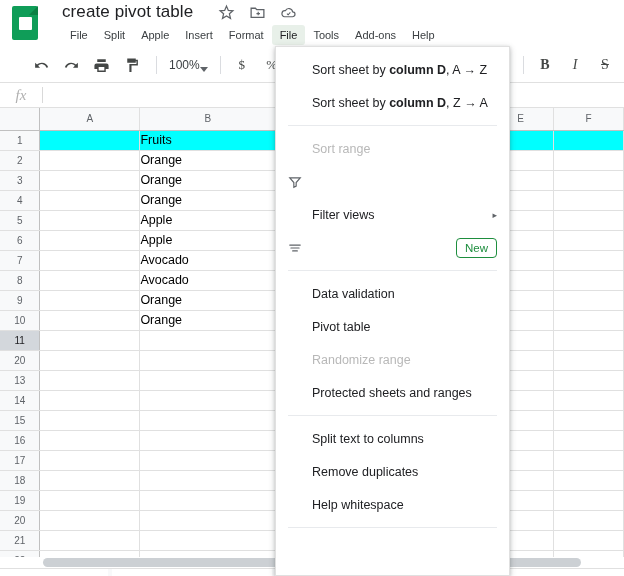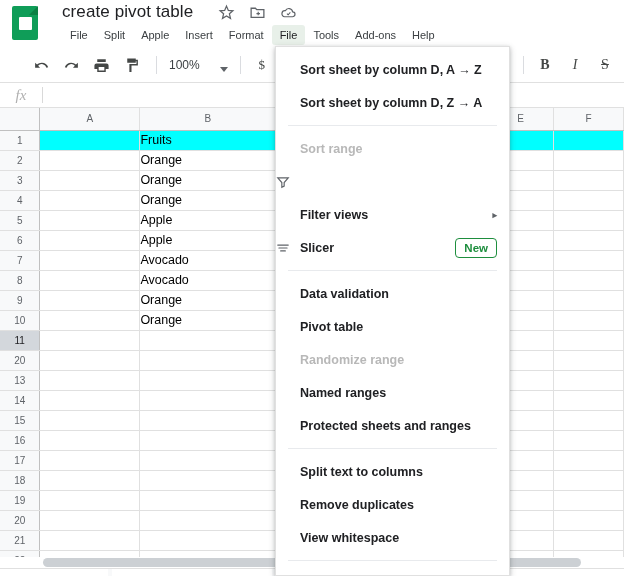--- a/index.html
+++ b/index.html
@@ -46,21 +46,21 @@
   .toolbar {
     position:absolute; left:0; top:48px; width:624px; height:34px;
     background:#fff; display:flex; align-items:center; padding-left:28px;
   }
   .tb-btn {
     width:26px; height:26px; display:flex; align-items:center; justify-content:center;
     color:#444746; border-radius:3px; margin-right:4px;
   }
   .tb-sep { width:1px; height:18px; background:#dadce0; margin:0 8px; }
   .zoom-box {
-    display:flex; align-items:flex-end; gap:20px; padding:2px 4px;
+    display:flex; align-items:flex-end; gap:0; padding:2px 4px;
     font-size:12px; color:#3c4043;
   }
   .caret { width:0;height:0;border-left:4px solid transparent;border-right:4px solid transparent;border-top:5px solid #5f6368; }
   .tb-text { font-size:13px; color:#444746; font-family:"Liberation Serif", serif; }
 
   
   .formulabar {
     position:absolute; left:0; top:82px; width:624px; height:26px;
     background:#fff; border-top:1px solid #e0e0e0; border-bottom:1px solid #e0e0e0;
     display:flex; align-items:center;
@@ -102,21 +102,21 @@
 
   
   .dropdown {
     position:absolute; left:275px; top:46px; width:235px; height:530px;
     background:#fff; border:1px solid #e0e0e0;
     box-shadow: 0 2px 6px rgba(60,64,67,.30), 0 1px 3px rgba(60,64,67,.15);
     padding:6px 0 0 0; overflow:hidden; z-index:50;
   }
   .mrow {
     position:relative; display:flex; align-items:center; height:33px;
-    padding:0 12px 0 0; font-size:12.5px; color:#202124; white-space:nowrap;font-weight:bold;
+    padding:0 12px 0 12px; font-size:12.5px; color:#202124; white-space:nowrap;
   }
   .mrow .micon { width:24px; flex:0 0 24px; display:flex; align-items:center; color:#5f6368; }
   .mrow .mlabel { flex:1; overflow:hidden; }
   .mrow.disabled .mlabel { color:#b8b8b8; }
   .mrow .arrow { color:#5f6368; font-size:9px; }
   .mdiv { height:1px; background:#e8eaed; margin:6px 12px; }
   .newbadge {
     border:1px solid #1e8e3e; color:#1e8e3e; font-size:11.5px;
     border-radius:4px; padding:2px 8px; line-height:14px; margin-left:auto;
   }
@@ -494,56 +494,51 @@
           <span class="micon"></span>
           <span class="mlabel">Filter views</span>
           <span class="arrow">▸</span>
         </div>
         <div class="mrow">
           <span class="micon">
             <svg width="14" height="14" viewBox="0 0 24 24" stroke="#5f6368" stroke-width="2" stroke-linecap="round">
               <path d="M3 7h18M5 12h14M8 17h8"></path>
             </svg>
           </span>
-          <span class="mlabel">Slicer</span>
           <span class="newbadge">New</span>
         </div>
         <div class="mdiv"></div>
         <div class="mrow">
           <span class="micon"></span>
           <span class="mlabel">Data validation</span>
         </div>
         <div class="mrow">
           <span class="micon"></span>
           <span class="mlabel">Pivot table</span>
         </div>
         <div class="mrow disabled">
           <span class="micon"></span>
           <span class="mlabel">Randomize range</span>
         </div>
         <div class="mrow">
           <span class="micon"></span>
-          <span class="mlabel">Named ranges</span>
-        </div>
-        <div class="mrow">
-          <span class="micon"></span>
           <span class="mlabel">Protected sheets and ranges</span>
         </div>
         <div class="mdiv"></div>
         <div class="mrow">
           <span class="micon"></span>
           <span class="mlabel">Split text to columns</span>
         </div>
         <div class="mrow">
           <span class="micon"></span>
           <span class="mlabel">Remove duplicates</span>
         </div>
         <div class="mrow">
           <span class="micon"></span>
-          <span class="mlabel">View whitespace</span>
+          <span class="mlabel">Help whitespace</span>
         </div>
         <div class="mdiv"></div>
         <div class="mrow">
           <span class="micon"></span>
         </div>
       </div>
   </div>
 
 </div>
 

